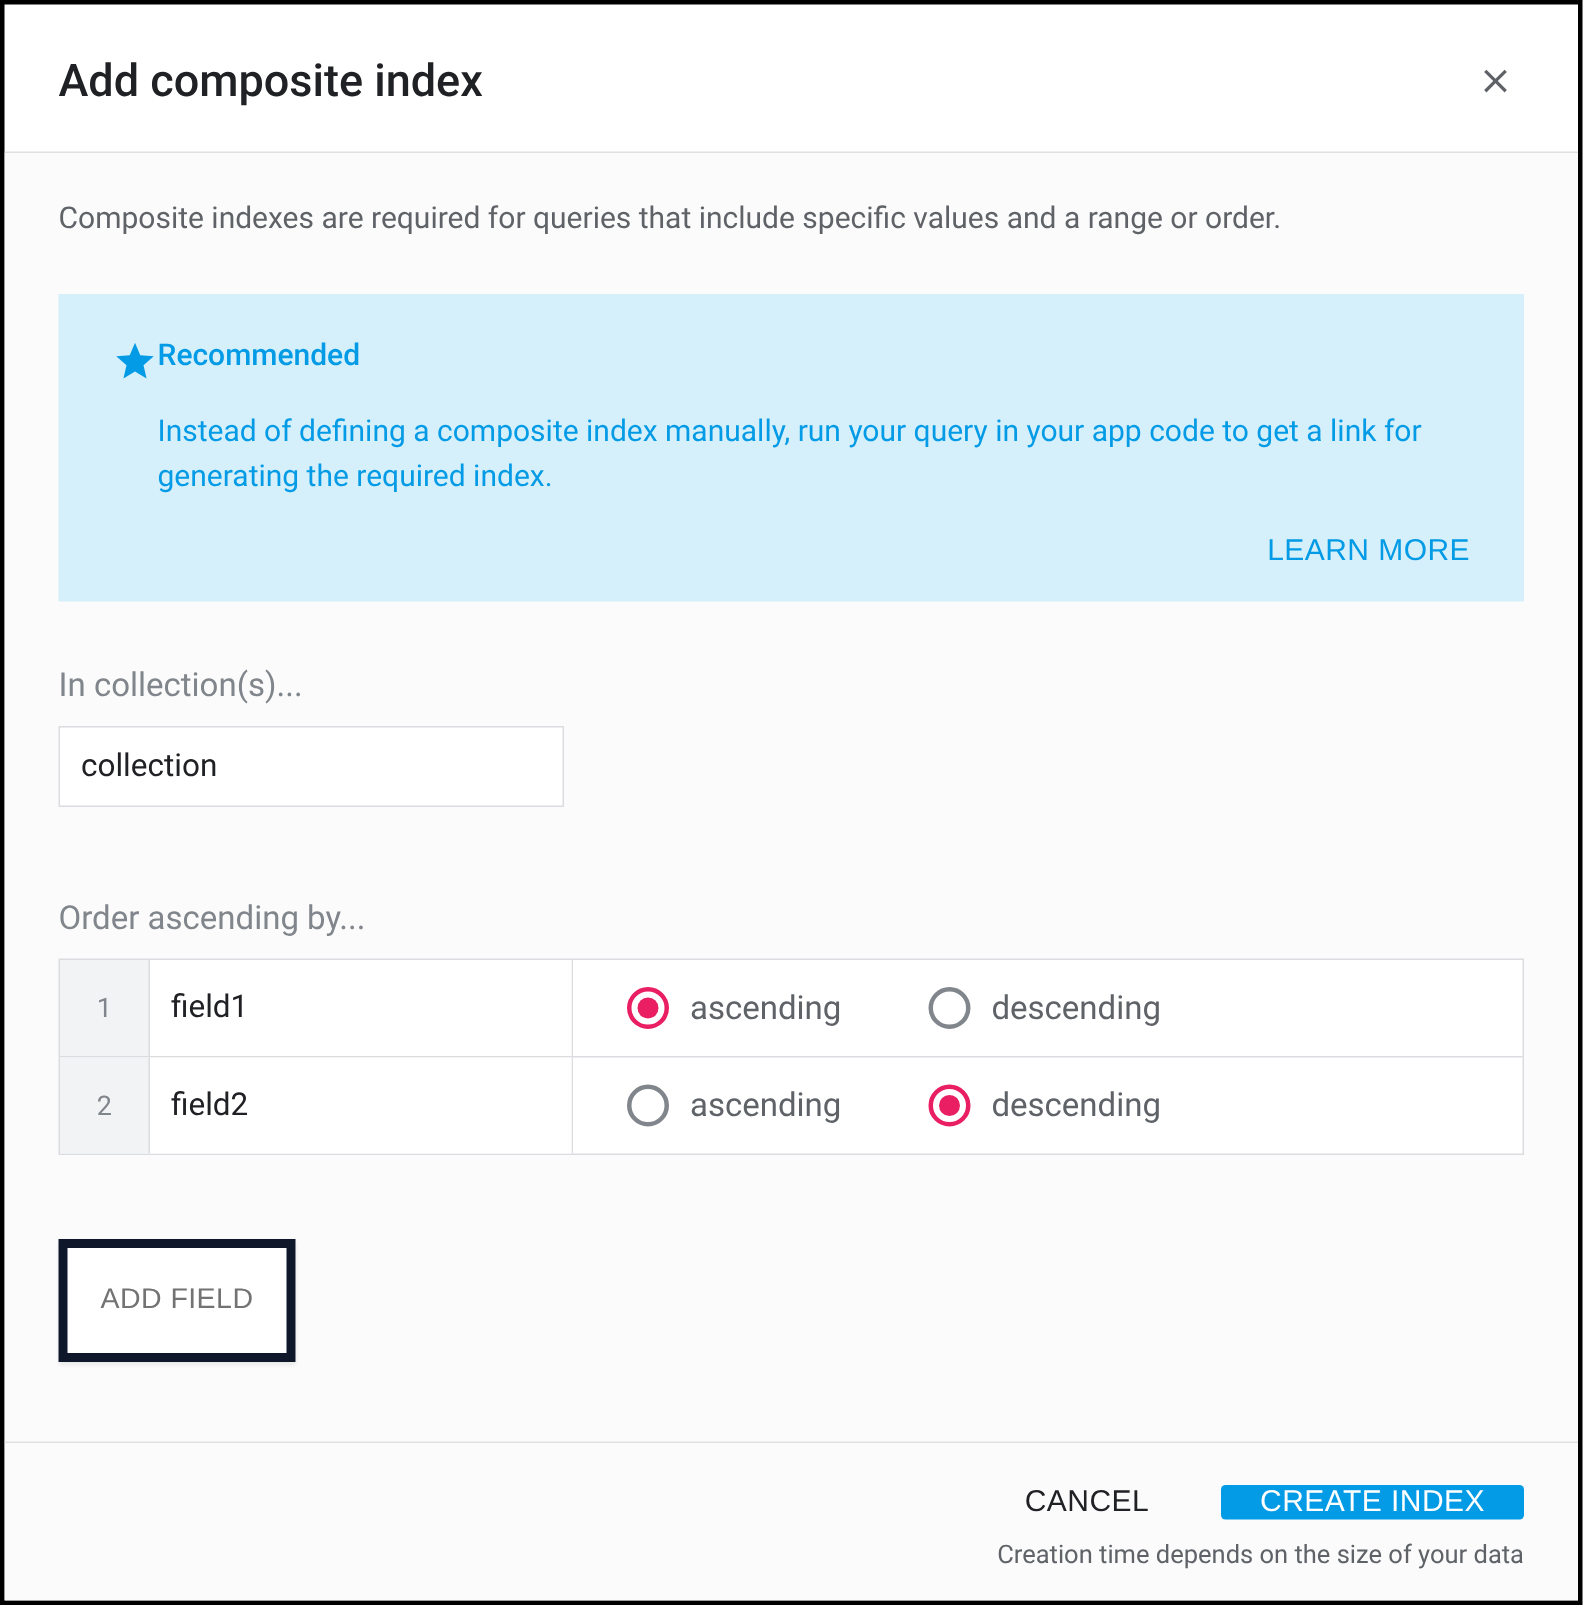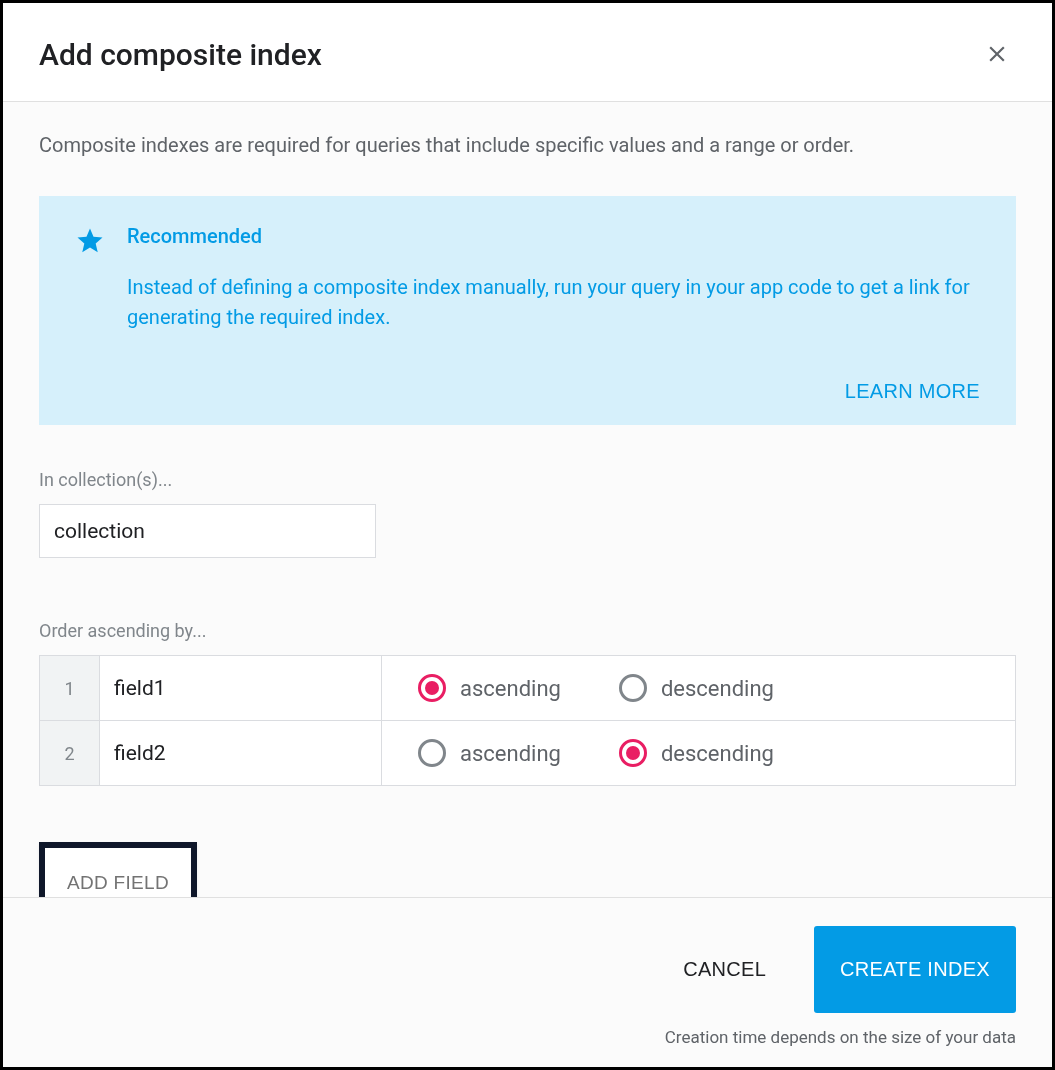--- a/index.html
+++ b/index.html
@@ -42,51 +42,51 @@
       color: #5f6368;
       font-size: 20px;
       line-height: 1.5;
       margin-bottom: 36px;
     }
     .info-panel {
       background: #d6f0fb;
       padding: 28px 36px 22px 36px;
       margin-bottom: 44px;
     }
-    .info-top { display: flex; gap: 22px; }
+    .info-top { display: flex; }
     .star-icon { flex-shrink: 0; color: #039be5; margin-top: 2px; }
     .info-title {
       color: #039be5;
       font-size: 20px;
       font-weight: 500;
       margin-bottom: 6px;
     }
     .info-body {
       color: #039be5;
       font-size: 20px;
       line-height: 1.5;
       margin-top: 24px;
     }
     .info-actions {
       display: flex;
       justify-content: flex-end;
-      margin-top: 48px;
+      margin-top: 24px;
     }
     .learn-more {
       background: none;
       border: none;
       color: #039be5;
       font-size: 20px;
       font-weight: 500;
       cursor: pointer;
       letter-spacing: 0.3px;
     }
     .section-label {
       color: #80868b;
-      font-size: 18px;
+      font-size: 22px;
       margin-bottom: 14px;
     }
     .text-input {
       width: 337px;
       padding: 14px 14px;
       font-size: 21px;
       color: #202124;
       border: 1px solid #dadce0;
       background: #fff;
       outline: none;
@@ -187,21 +187,21 @@
       color: #202124;
       cursor: pointer;
       letter-spacing: 0.3px;
     }
     .create-btn {
       background: #039be5;
       border: none;
       color: #fff;
       font-size: 20px;
       font-weight: 500;
-      padding: 32px 26px;
+      padding: 0 26px;
       border-radius: 3px;
       cursor: pointer;
       letter-spacing: 0.3px;
     }
     .footer-note { color: #5f6368; font-size: 17px; }
   </style>
 </head>
 <body>
 
 <div class="dialog-header">

